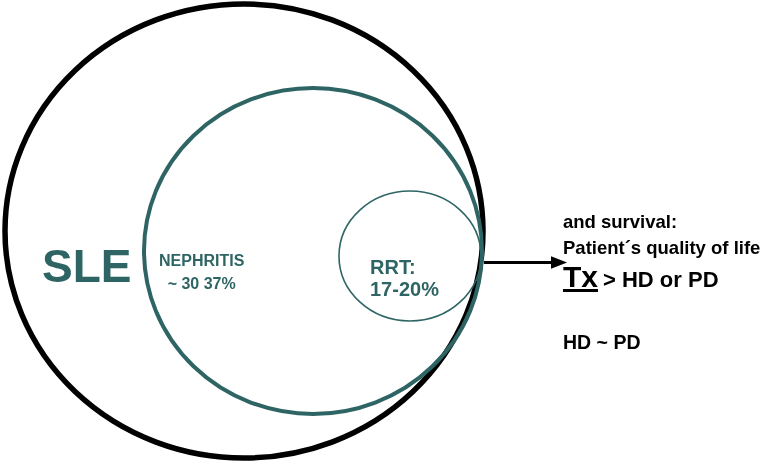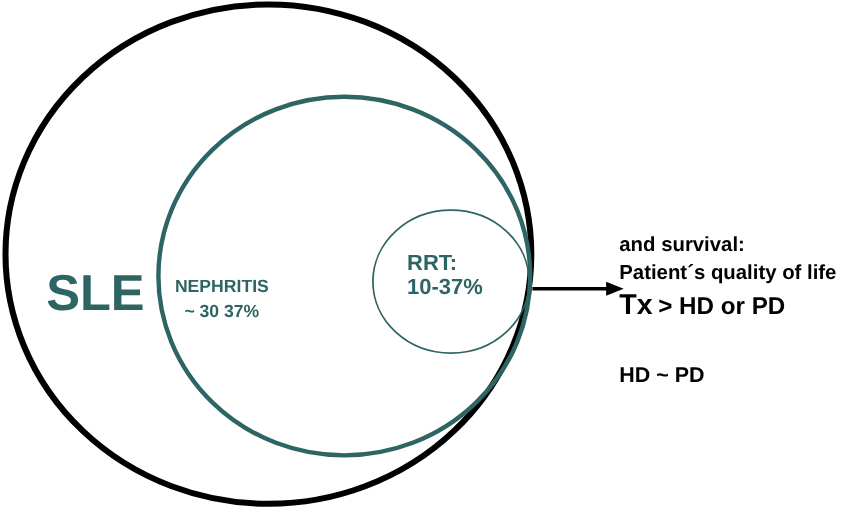--- a/index.html
+++ b/index.html
@@ -62,41 +62,42 @@
   }
   .nephritis {
     left: 159px;
     top: 249px;
     font-size: 16px;
     line-height: 23px;
     text-align: center;
   }
   .rrt {
     left: 370px;
-    top: 228px;
+    top: 256px;
     font-size: 20px;
     line-height: 22px;
   }
   .annot {
     position: absolute;
     left: 563px;
     top: 209px;
     color: var(--ink, #000000);
     font-weight: bold;
     white-space: nowrap;
   }
   .annot .sm {
     font-size: 18.5px;
     line-height: 26px;
   }
   .annot .tx-line {
     line-height: 31px;
   }
   .annot .tx-big {
-    font-size: 26px;
+    font-size: 30px;
+    text-decoration: underline;
   }
   .annot .tx-rest {
     font-size: 22px;
     margin-left: 5px;
   }
   .annot .l4 {
     font-size: 19.5px;
     line-height: 27px;
     margin-top: 32px;
   }
@@ -118,21 +119,21 @@
 
   <div class="label sle">SLE</div>
 
   <div class="label nephritis">
     <div>NEPHRITIS</div>
     <div>~ 30 37%</div>
   </div>
 
   <div class="label rrt">
     <div>RRT:</div>
-    <div>10-37%</div>
+    <div>17-20%</div>
   </div>
 
   <div class="annot">
     <div class="sm">and survival:</div>
     <div class="sm">Patient´s quality of life</div>
     <div class="tx-line">
       <span class="tx-big">Tx</span><span class="tx-rest">&gt; HD or PD</span>
     </div>
     <div class="l4">HD ~ PD</div>
   </div>

